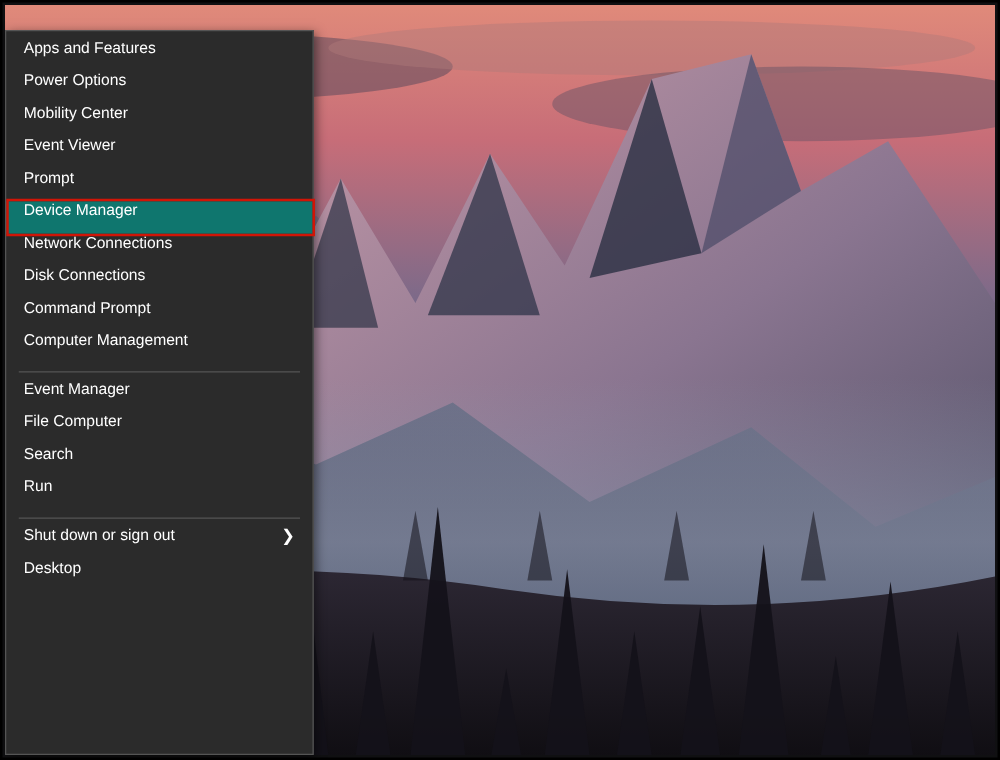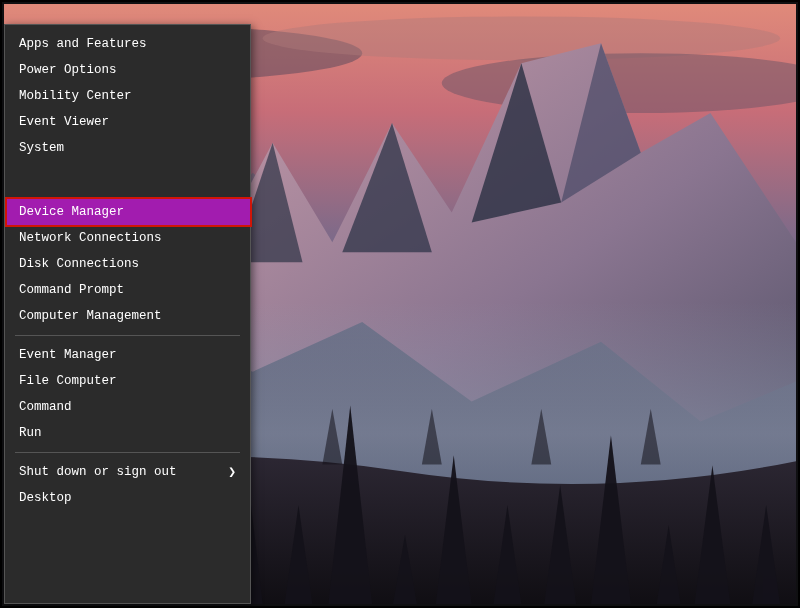--- a/index.html
+++ b/index.html
@@ -8,24 +8,24 @@
   .wallpaper svg{width:100%;height:100%;display:block;}
   .menu{
     position:absolute;left:2px;top:22px;bottom:2px;width:247px;
     background:#2b2b2b;border:1px solid #555;box-sizing:border-box;
     display:flex;flex-direction:column;color:#fff;font-size:12.5px;
     box-shadow:2px 2px 8px rgba(0,0,0,.5);
   }
   .group{padding:6px 0;}
   .sep{height:1px;background:#555;margin:0 10px;}
   .menu-item{
-    position:relative;display:flex;align-items:center;
-    height:26px;padding:0 14px;cursor:default;color:#fff;font-family:Liberation Mono, monospace;
+    position:relative;display:flex;
+    height:26px;padding:0 14px;cursor:default;color:#fff;
   }
-  .menu-item.highlighted{background:#a21caf;margin-top:38px;}
+  .menu-item.highlighted{background:#0f766e;}
   .menu-item .lbl{flex:1;white-space:nowrap;}
   .menu-item .chev{font-size:13px;color:#fff;}
   .red-box{
     position:absolute;left:0;right:-2px;top:-2px;bottom:-2px;
     border:2px solid #d11507;pointer-events:none;
   }
 </style>
 </head>
 <body>
 
@@ -118,21 +118,21 @@
         <div class="menu-item">
           <span class="lbl">Power Options</span>
         </div>
         <div class="menu-item">
           <span class="lbl">Mobility Center</span>
         </div>
         <div class="menu-item">
           <span class="lbl">Event Viewer</span>
         </div>
         <div class="menu-item">
-          <span class="lbl">System</span>
+          <span class="lbl">Prompt</span>
         </div>
         <div class="menu-item highlighted">
           <span class="lbl">Device Manager</span>
           <span class="red-box"></span>
         </div>
         <div class="menu-item">
           <span class="lbl">Network Connections</span>
         </div>
         <div class="menu-item">
           <span class="lbl">Disk Connections</span>
@@ -146,21 +146,21 @@
       </div>
       <div class="sep"></div>
       <div class="group">
         <div class="menu-item">
           <span class="lbl">Event Manager</span>
         </div>
         <div class="menu-item">
           <span class="lbl">File Computer</span>
         </div>
         <div class="menu-item">
-          <span class="lbl">Command</span>
+          <span class="lbl">Search</span>
         </div>
         <div class="menu-item">
           <span class="lbl">Run</span>
         </div>
       </div>
       <div class="sep"></div>
       <div class="group">
         <div class="menu-item">
           <span class="lbl">Shut down or sign out</span>
           <span class="chev">❯</span>

